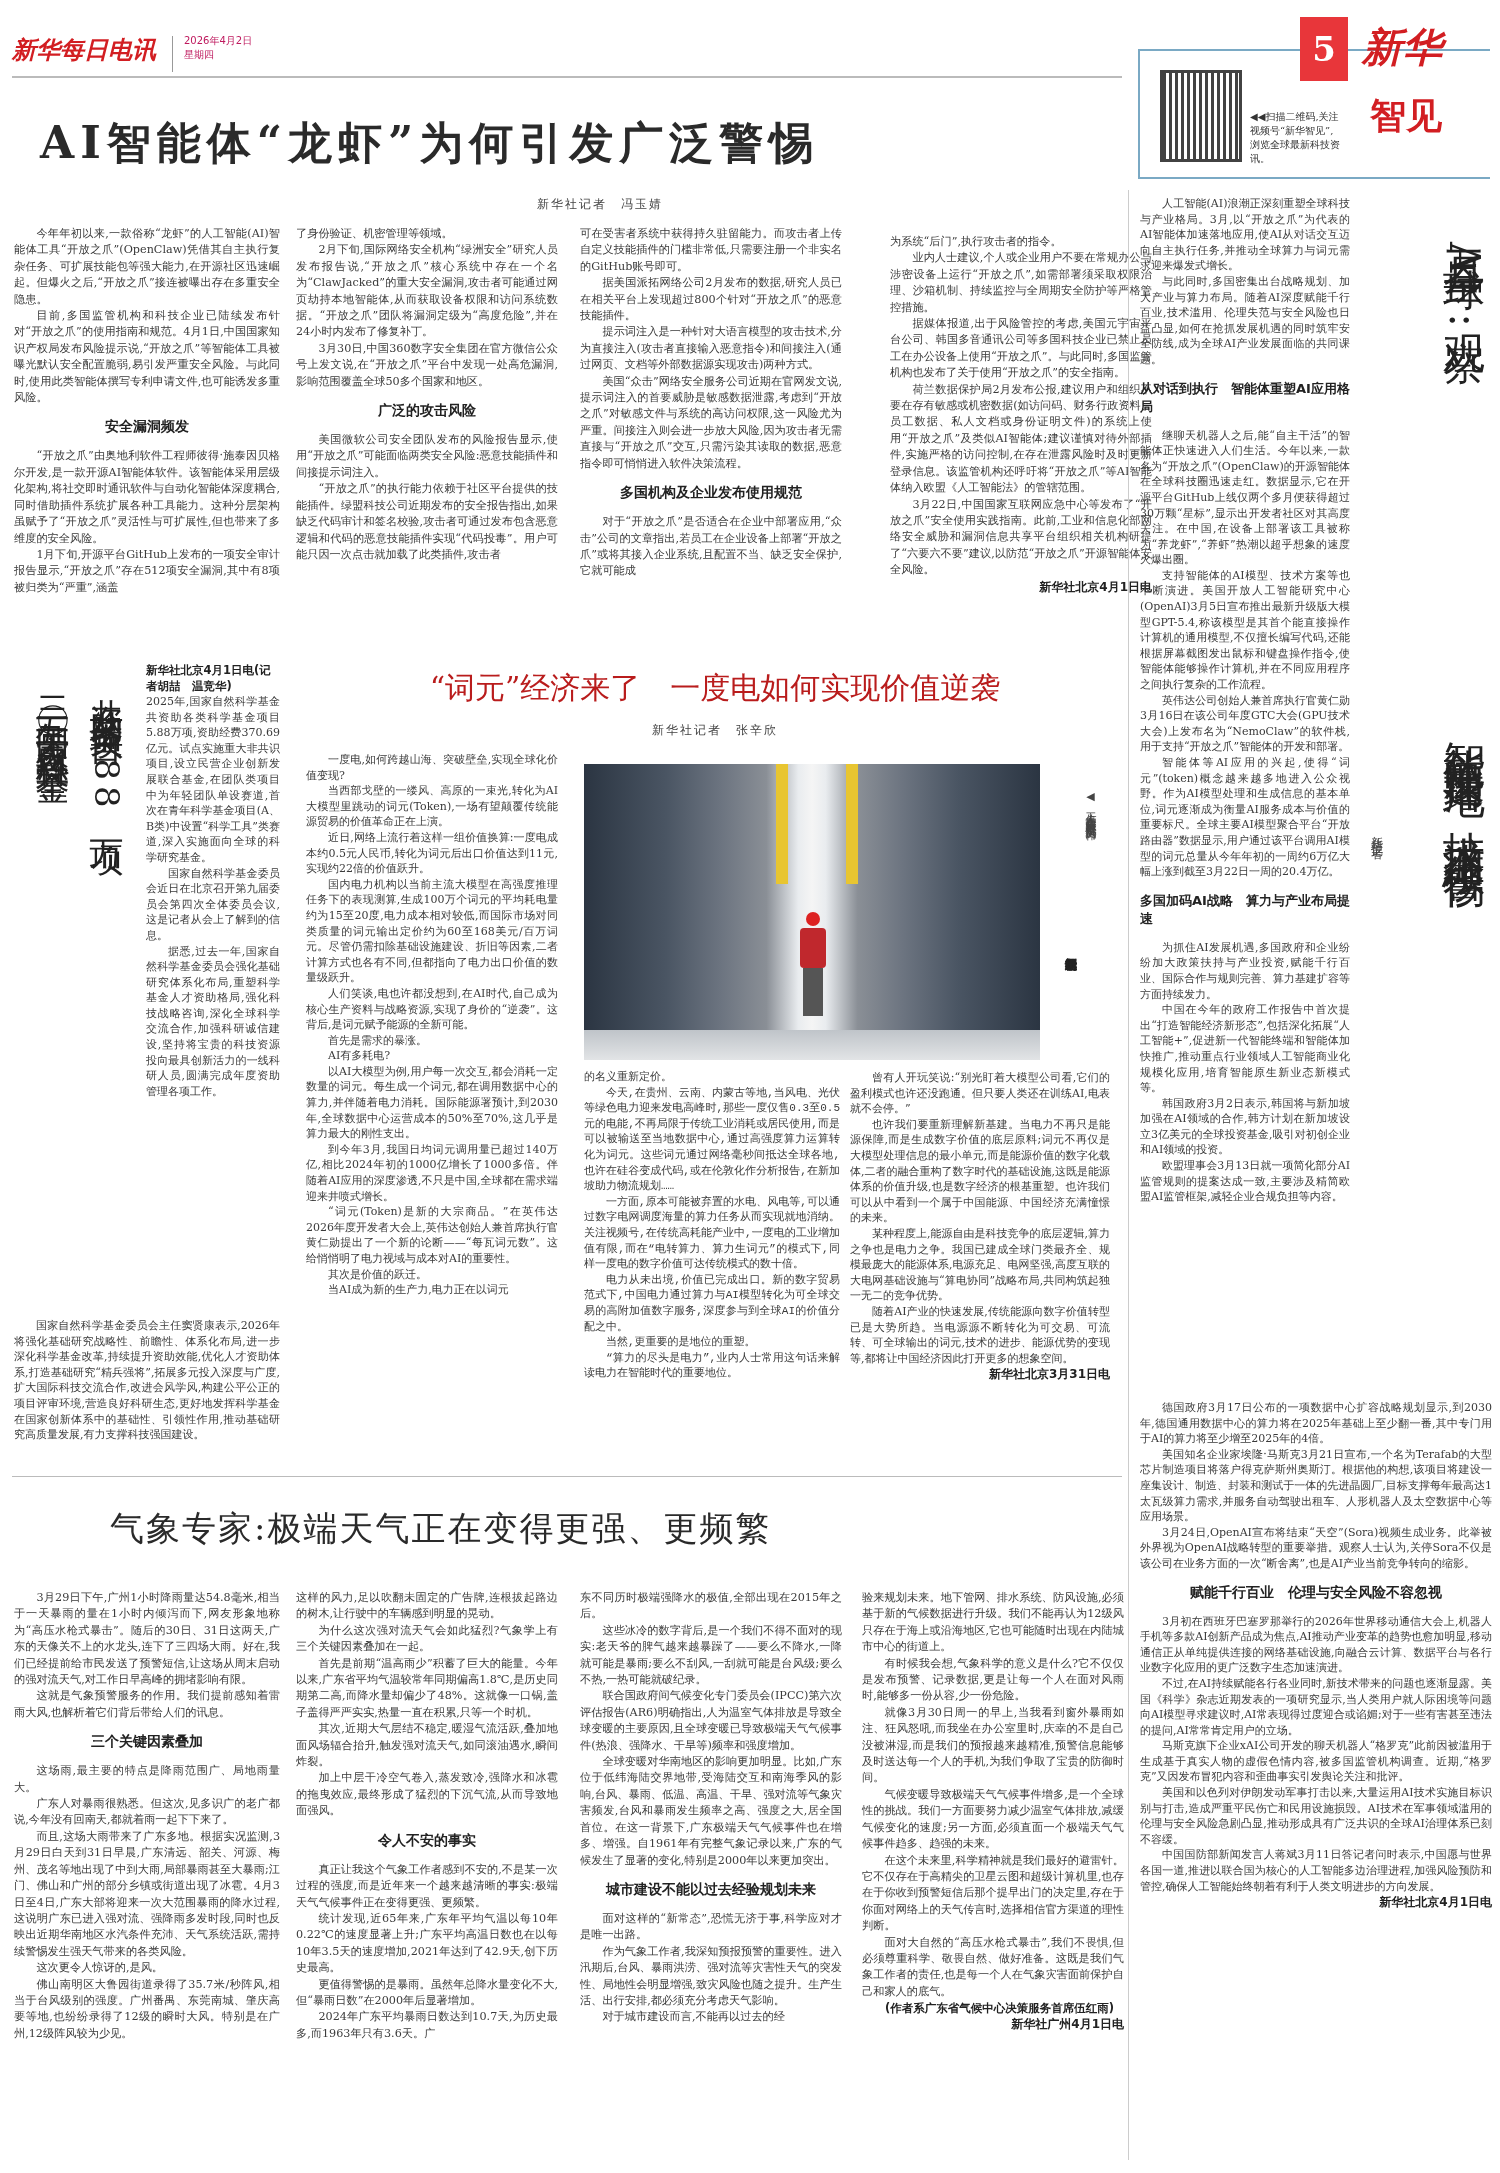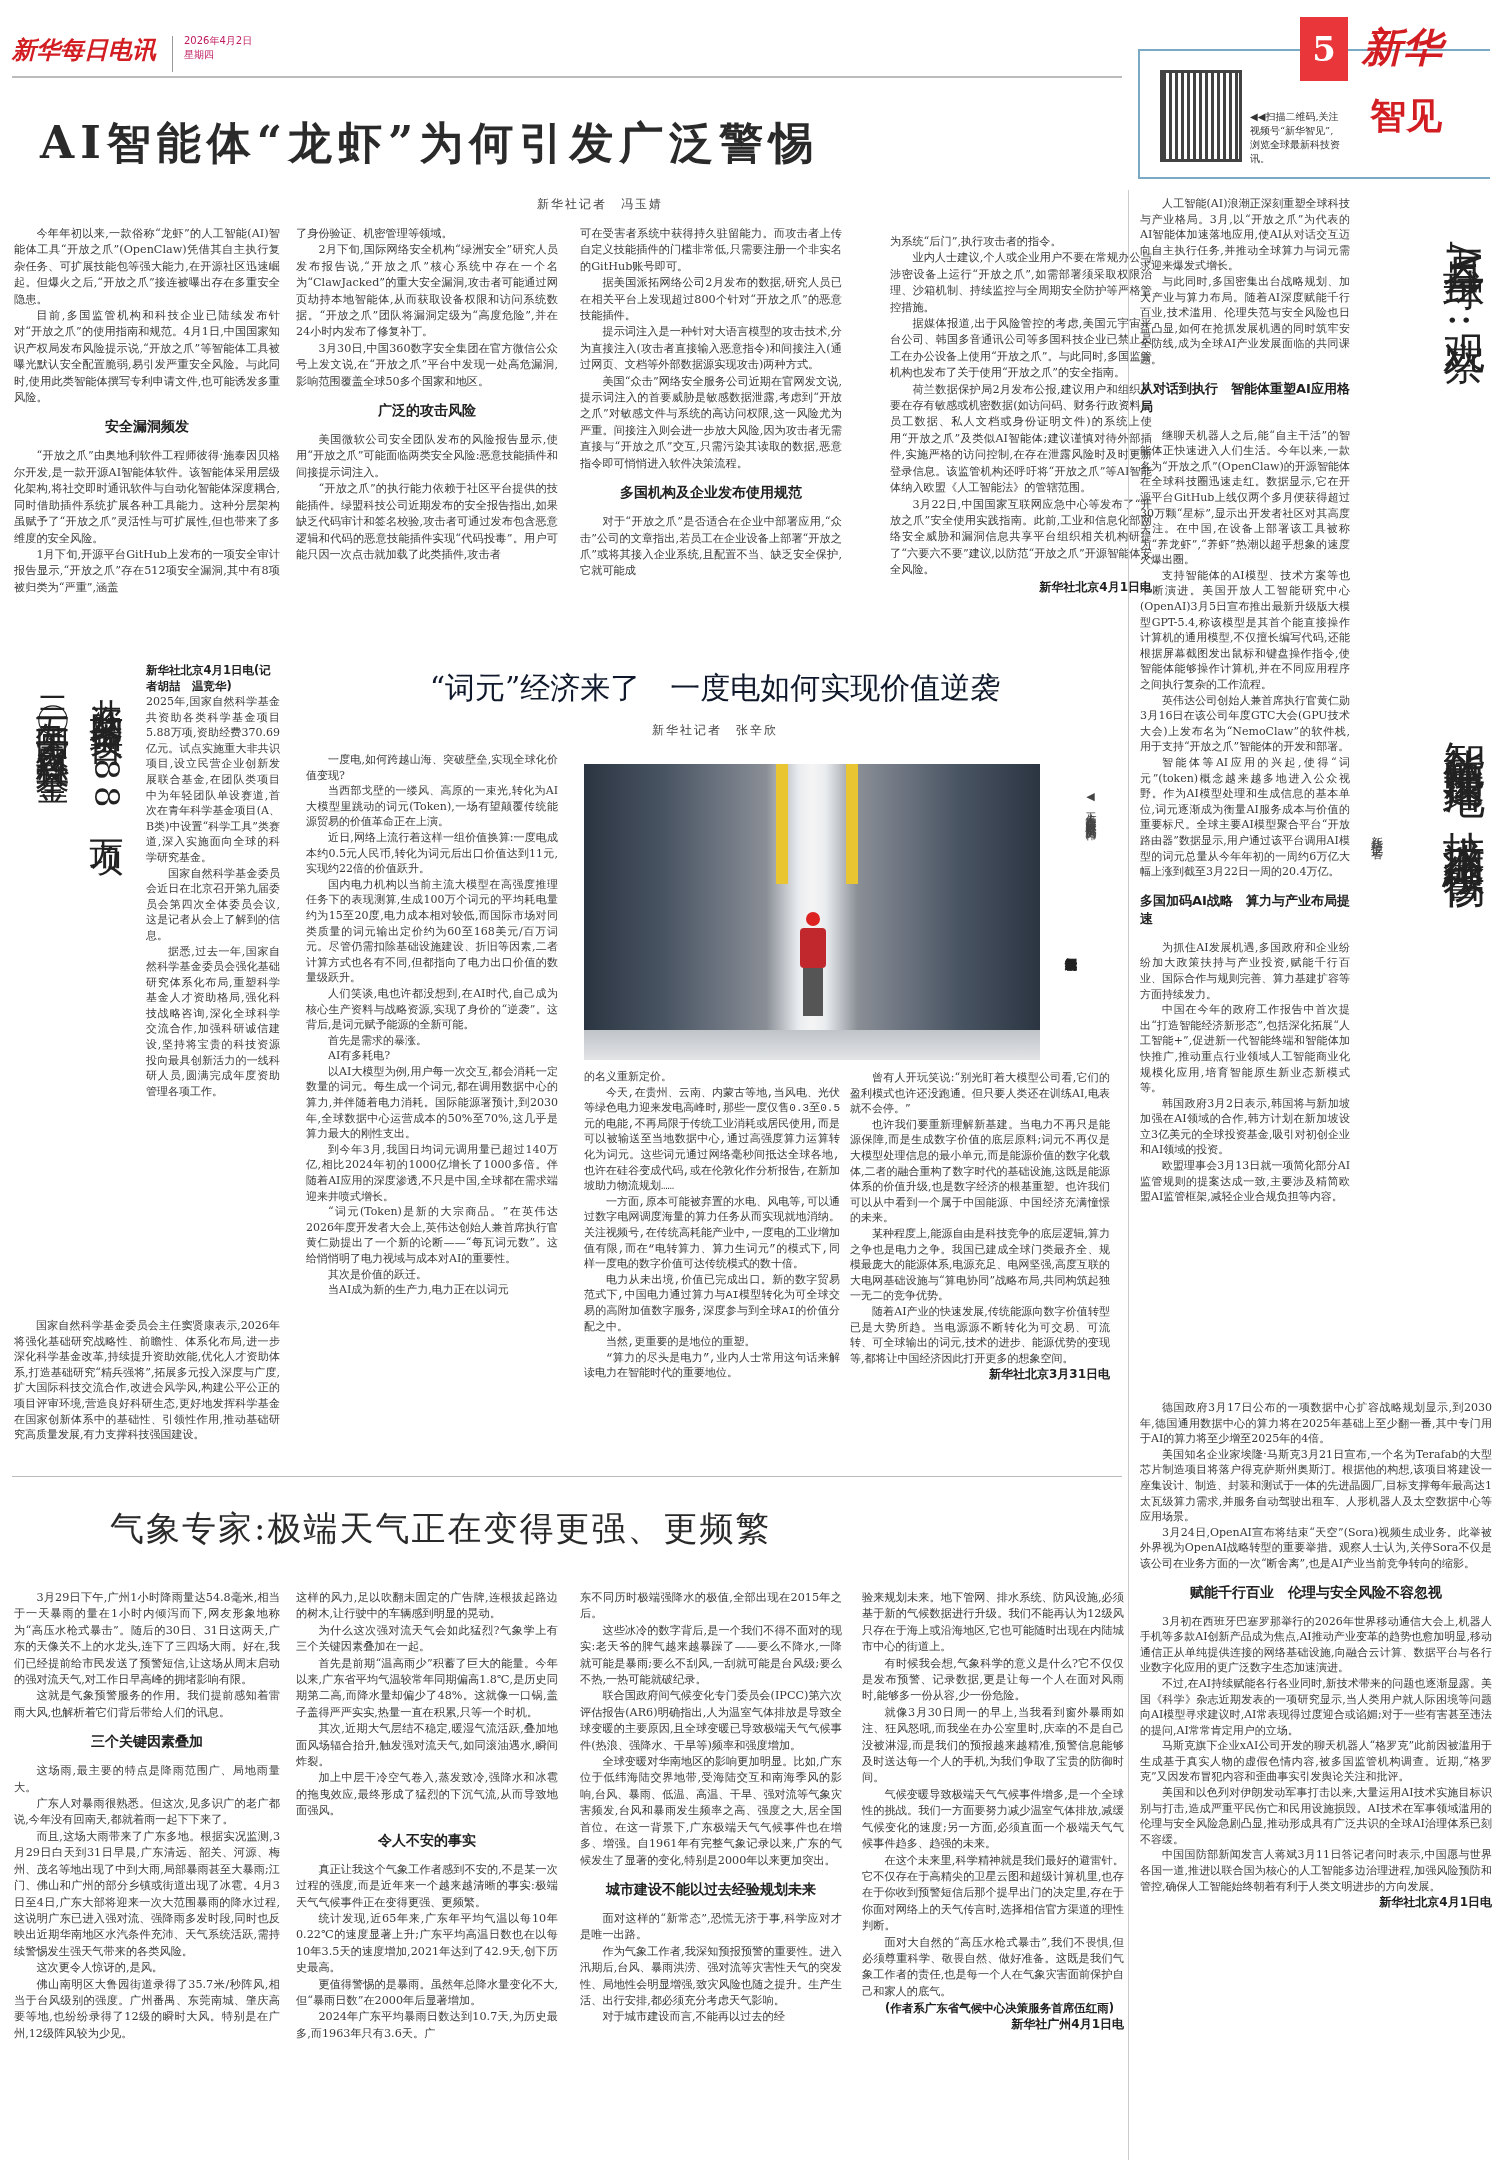--- a/index.html
+++ b/index.html
@@ -75,21 +75,21 @@
 <div class="col" style="left:146px;top:662px;width:134px;">
   <div class="dateline" style="text-align:left;line-height:16px;font-size:11.5px;">新华社北京4月1日电(记者胡喆　温竞华)</div>
   <p class="t sm" style="text-indent:0">2025年,国家自然科学基金共资助各类科学基金项目5.88万项,资助经费370.69亿元。试点实施重大非共识项目,设立民营企业创新发展联合基金,在团队类项目中为年轻团队单设赛道,首次在青年科学基金项目(A、B类)中设置“科学工具”类赛道,深入实施面向全球的科学研究基金。</p>
   <p class="t sm">国家自然科学基金委员会近日在北京召开第九届委员会第四次全体委员会议,这是记者从会上了解到的信息。</p>
   <p class="t sm">据悉,过去一年,国家自然科学基金委员会强化基础研究体系化布局,重塑科学基金人才资助格局,强化科技战略咨询,深化全球科学交流合作,加强科研诚信建设,坚持将宝贵的科技资源投向最具创新活力的一线科研人员,圆满完成年度资助管理各项工作。</p>
 </div>
 <div class="col" style="left:14px;top:1318px;width:266px;">
   <p class="t sm">国家自然科学基金委员会主任窦贤康表示,2026年将强化基础研究战略性、前瞻性、体系化布局,进一步深化科学基金改革,持续提升资助效能,优化人才资助体系,打造基础研究“精兵强将”,拓展多元投入深度与广度,扩大国际科技交流合作,改进会风学风,构建公平公正的项目评审环境,营造良好科研生态,更好地发挥科学基金在国家创新体系中的基础性、引领性作用,推动基础研究高质量发展,有力支撑科技强国建设。</p>
 </div>
 
-<div class="abs" style="left:310px;top:668px;width:810px;font-size:30px;color:#0f172a;text-align:center;">“词元”经济来了　一度电如何实现价值逆袭</div>
+<div class="abs" style="left:310px;top:668px;width:810px;font-size:30px;color:#b91c1c;text-align:center;">“词元”经济来了　一度电如何实现价值逆袭</div>
 <div class="abs byline" style="left:580px;top:722px;width:270px;">新华社记者　张辛欣</div>
 <div class="col" style="left:306px;top:752px;width:252px;">
   <p class="t sm">一度电,如何跨越山海、突破壁垒,实现全球化价值变现?</p>
   <p class="t sm">当西部戈壁的一缕风、高原的一束光,转化为AI大模型里跳动的词元(Token),一场有望颠覆传统能源贸易的价值革命正在上演。</p>
   <p class="t sm">近日,网络上流行着这样一组价值换算:一度电成本约0.5元人民币,转化为词元后出口价值达到11元,实现约22倍的价值跃升。</p>
   <p class="t sm">国内电力机构以当前主流大模型在高强度推理任务下的表现测算,生成100万个词元的平均耗电量约为15至20度,电力成本相对较低,而国际市场对同类质量的词元输出定价约为60至168美元/百万词元。尽管仍需扣除基础设施建设、折旧等因素,二者计算方式也各有不同,但都指向了电力出口价值的数量级跃升。</p>
   <p class="t sm">人们笑谈,电也许都没想到,在AI时代,自己成为核心生产资料与战略资源,实现了身价的“逆袭”。这背后,是词元赋予能源的全新可能。</p>
   <p class="t sm">首先是需求的暴涨。</p>
   <p class="t sm">AI有多耗电?</p>
   <p class="t sm">以AI大模型为例,用户每一次交互,都会消耗一定数量的词元。每生成一个词元,都在调用数据中心的算力,并伴随着电力消耗。国际能源署预计,到2030年,全球数据中心运营成本的50%至70%,这几乎是算力最大的刚性支出。</p>

